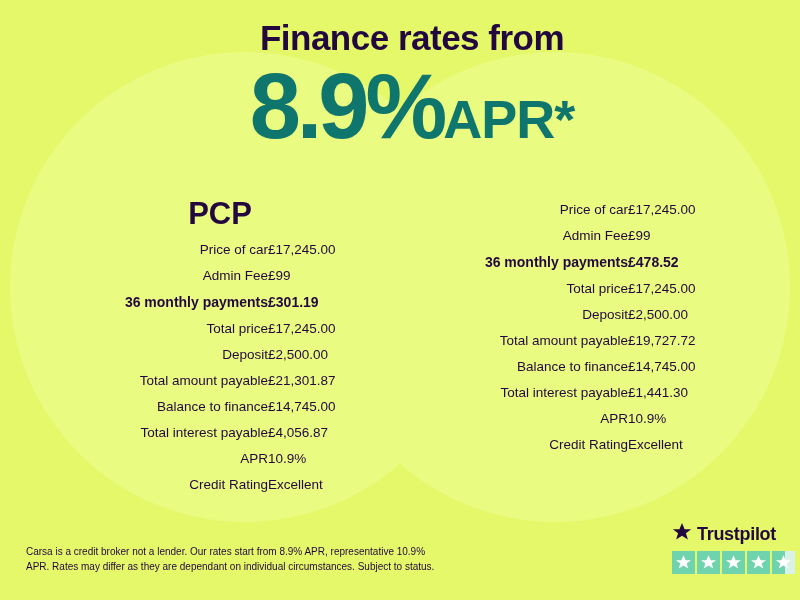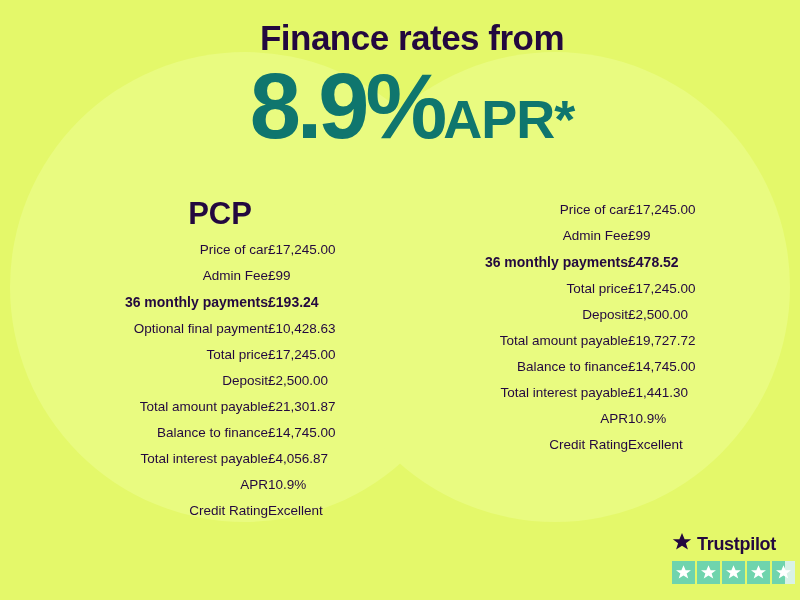--- a/index.html
+++ b/index.html
@@ -115,21 +115,21 @@
     left: 26px;
     bottom: 26px;
     width: 420px;
     font-size: 10px;
     line-height: 1.5;
     color: #23083f;
   }
   .trustpilot {
     position: absolute;
     right: 24px;
-    bottom: 16px;
+    bottom: 26px;
     width: 128px;
     text-align: left;
   }
   .tp-top {
     display: flex;
     align-items: center;
     gap: 5px;
     margin-bottom: 5px;
   }
   .tp-name {
@@ -177,25 +177,21 @@
           <tr>
             <td class="label">Price of car</td>
             <td class="value">£17,245.00</td>
           </tr>
           <tr>
             <td class="label">Admin Fee</td>
             <td class="value">£99</td>
           </tr>
           <tr class="bold">
             <td class="label">36 monthly payments</td>
-            <td class="value">£193.24</td>
-          </tr>
-          <tr>
-            <td class="label">Optional final payment</td>
-            <td class="value">£10,428.63</td>
+            <td class="value">£301.19</td>
           </tr>
           <tr>
             <td class="label">Total price</td>
             <td class="value">£17,245.00</td>
           </tr>
           <tr>
             <td class="label">Deposit</td>
             <td class="value">£2,500.00</td>
           </tr>
           <tr>
@@ -262,20 +258,21 @@
             <td class="value">10.9%</td>
           </tr>
           <tr>
             <td class="label">Credit Rating</td>
             <td class="value">Excellent</td>
           </tr>
         </tbody>
       </table>
     </div>
 
+    <div class="disclaimer">Carsa is a credit broker not a lender. Our rates start from 8.9% APR, representative 10.9% APR. Rates may differ as they are dependant on individual circumstances. Subject to status.</div>
 
     <div class="trustpilot">
       <div class="tp-top">
         <span>
           <svg width="20" height="20" viewBox="0 0 20 20" aria-hidden="true">
             <polygon points="10,1 12.6,7.2 19.2,7.2 13.9,11.2 15.9,17.6 10,13.7 4.1,17.6 6.1,11.2 0.8,7.2 7.4,7.2" fill="#23083f"></polygon>
           </svg>
         </span>
         <span class="tp-name">Trustpilot</span>
       </div>

